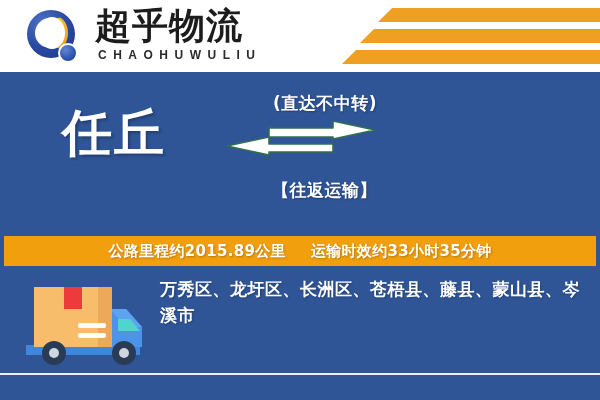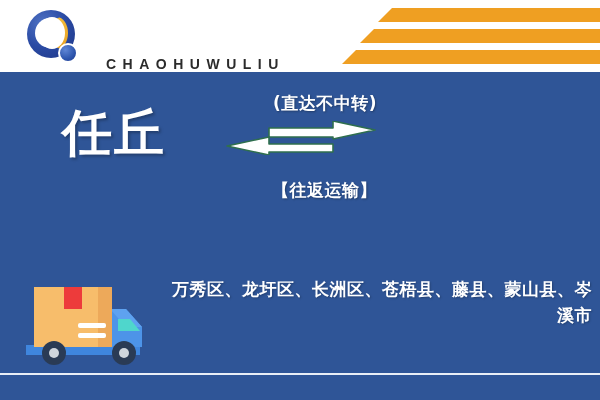--- a/index.html
+++ b/index.html
@@ -72,27 +72,26 @@
     font-family: "DejaVu Sans", "Liberation Sans", sans-serif;
     font-size: 36px;
     font-weight: 700;
     color: #1c1c1c;
     letter-spacing: 1px;
     line-height: 40px;
     white-space: nowrap;
   }
   .brand-en {
     position: absolute;
-    left: 98px; top: 56px;
-    font-size: 14px;
+    left: 98px; top: 48px;
+    font-size: 12px;
     font-weight: 700;
     color: #2b2b2b;
     letter-spacing: 6.5px;
     white-space: nowrap;
-    margin-left: 8px;
   }
   .stripes {
     position: absolute;
     right: 0; top: 8px;
     width: 260px; height: 58px;
   }
 
   
   .body-panel {
     position: absolute;
@@ -160,21 +159,21 @@
     letter-spacing: 0.3px;
     white-space: nowrap;
     text-shadow: 1px 1px 2px rgba(120,70,0,0.45);
   }
   .info-gap { display: inline-block; width: 14px; }
 
   
   .bottom {
     position: absolute;
     left: 0; top: 200px;
-    width: 600px; height: 128px; text-align: right;
+    width: 600px; height: 128px;
   }
   .truck {
     position: absolute;
     left: 22px; top: 3px;
     width: 130px; height: 96px;
   }
   .districts {
     position: absolute;
     left: 160px; top: 4px;
     width: 432px;
@@ -201,20 +200,21 @@
   <div class="header">
 
     <div class="logo-mark">
       <div class="logo-disc"></div>
       <div class="logo-hole"></div>
       <div class="logo-crescent"></div>
       <div class="logo-crescent-cut"></div>
       <div class="logo-dot"></div>
     </div>
 
+    <div class="brand-cn">超乎物流</div>
     <div class="brand-en">CHAOHUWULIU</div>
 
     <svg class="stripes" viewBox="0 0 260 58">
       <polygon points="52,0 260,0 260,14 38,14" fill="#ef9f22"></polygon>
       <polygon points="34,21 260,21 260,35 20,35" fill="#ef9f22"></polygon>
       <polygon points="16,42 260,42 260,56 2,56" fill="#ef9f22"></polygon>
     </svg>
   </div>
 
   <div class="body-panel">
@@ -229,20 +229,27 @@
           <polygon points="151,2 110,2 110,10 98,10 98,2 111,2 151,2" fill="none" stroke="none"></polygon>
           <polygon points="150,9 108,0 108,7 44,7 44,16 108,16 108,18 150,9" fill="#ffffff" stroke="#2f6f4e" stroke-width="1.6" stroke-linejoin="round"></polygon>
           <polygon points="2,25 44,16 44,23 108,23 108,31 44,31 44,34 2,25" fill="#ffffff" stroke="#2f6f4e" stroke-width="1.6" stroke-linejoin="round"></polygon>
         </svg>
 
         <div class="mid-bottom">【往返运输】</div>
       </div>
 
     </div>
 
+    <div class="info-bar">
+      <div class="info-text">
+        <span>公路里程约2015.89公里</span>
+        <span class="info-gap"></span>
+        <span>运输时效约33小时35分钟</span>
+      </div>
+    </div>
 
     <div class="bottom">
 
       <svg class="truck" viewBox="0 0 130 96">
 
         <path d="M4 70 L118 70 L118 80 L4 80 Z" fill="#3f86de"></path>
 
         <path d="M88 34 L104 34 L120 52 L120 72 L88 72 Z" fill="#4d94e8"></path>
 
         <path d="M88 34 L104 34 L120 52 L104 52 Z" fill="#5ea2f0"></path>

